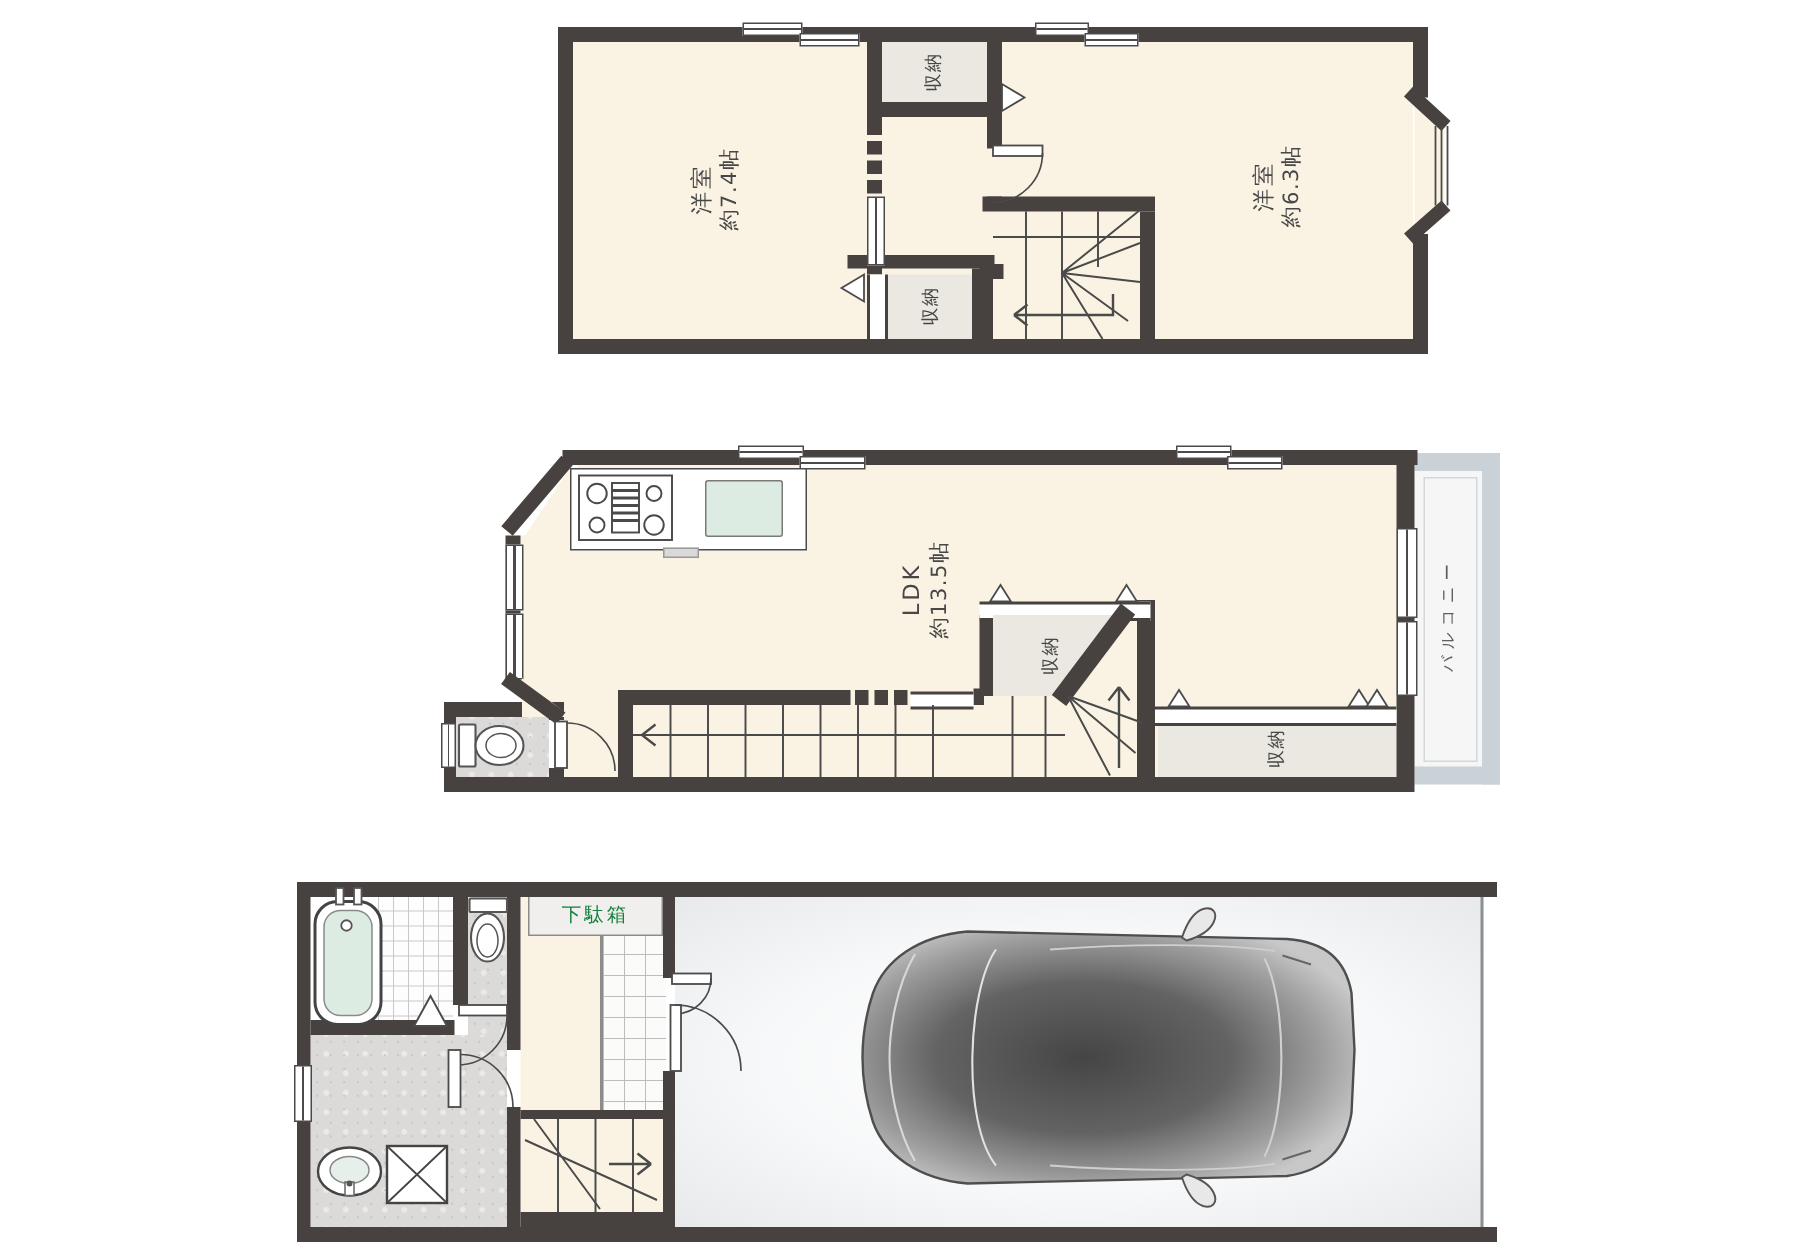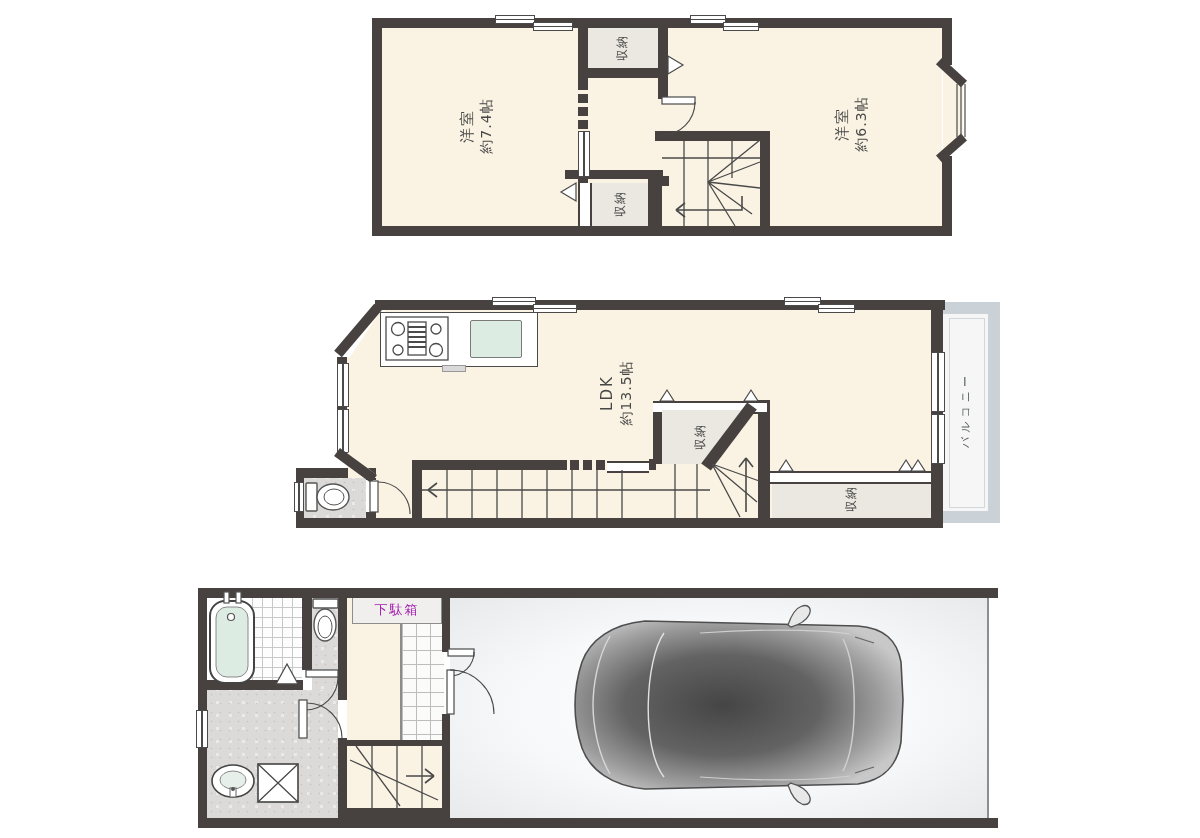--- a/index.html
+++ b/index.html
@@ -20,21 +20,21 @@
     background-size:14px 14px;}
   .garage{position:absolute;z-index:1;background:radial-gradient(ellipse at 50% 50%,#ffffff 0%,#f7f8f9 55%,#e7e9eb 100%);}
   .winh{position:absolute;z-index:6;background:#fff linear-gradient(to bottom,transparent 40%,#4a4a4a 40%,#4a4a4a 58%,transparent 58%);border:1px solid #4a4a4a;}
   .winv{position:absolute;z-index:6;background:#fff linear-gradient(to right,transparent 42%,#4a4a4a 42%,#4a4a4a 58%,transparent 58%);border:1px solid #4a4a4a;}
   .track{position:absolute;z-index:6;background:#fff;border-top:2px solid #474140;border-bottom:2px solid #474140;}
   .slidev{position:absolute;z-index:6;background:#fff;border-left:2px solid #474140;border-right:2px solid #474140;}
   .balc{position:absolute;background:#cbd2d7;z-index:3;}
   .balcin{position:absolute;background:#f5f6f5;z-index:2;}
   .balcline{position:absolute;border:1px solid #d2d8da;z-index:3;}
   .shoe{position:absolute;background:#f0efed;border:1.5px solid #8c8c8c;z-index:4;
-        display:flex;align-items:center;justify-content:center;font-size:13px;color:#a21caf;letter-spacing:2px;}
+        display:flex;align-items:center;justify-content:center;font-size:13px;color:#15803d;letter-spacing:2px;}
   .vlabel{position:absolute;z-index:9;transform:translate(-50%,-50%) rotate(-90deg);white-space:nowrap;
           text-align:center;color:#474747;line-height:1.35;}
   .vlabel .l1{font-size:15px;letter-spacing:2px;}
   .vlabel .l2{font-size:14px;letter-spacing:1px;}
   .small{font-size:12px;letter-spacing:1px;}
   .balclbl{font-size:11px;letter-spacing:4px;color:#5a6064;}
   svg.lines{position:absolute;left:0;top:0;z-index:7;}
 </style>
 </head>
 <body>

